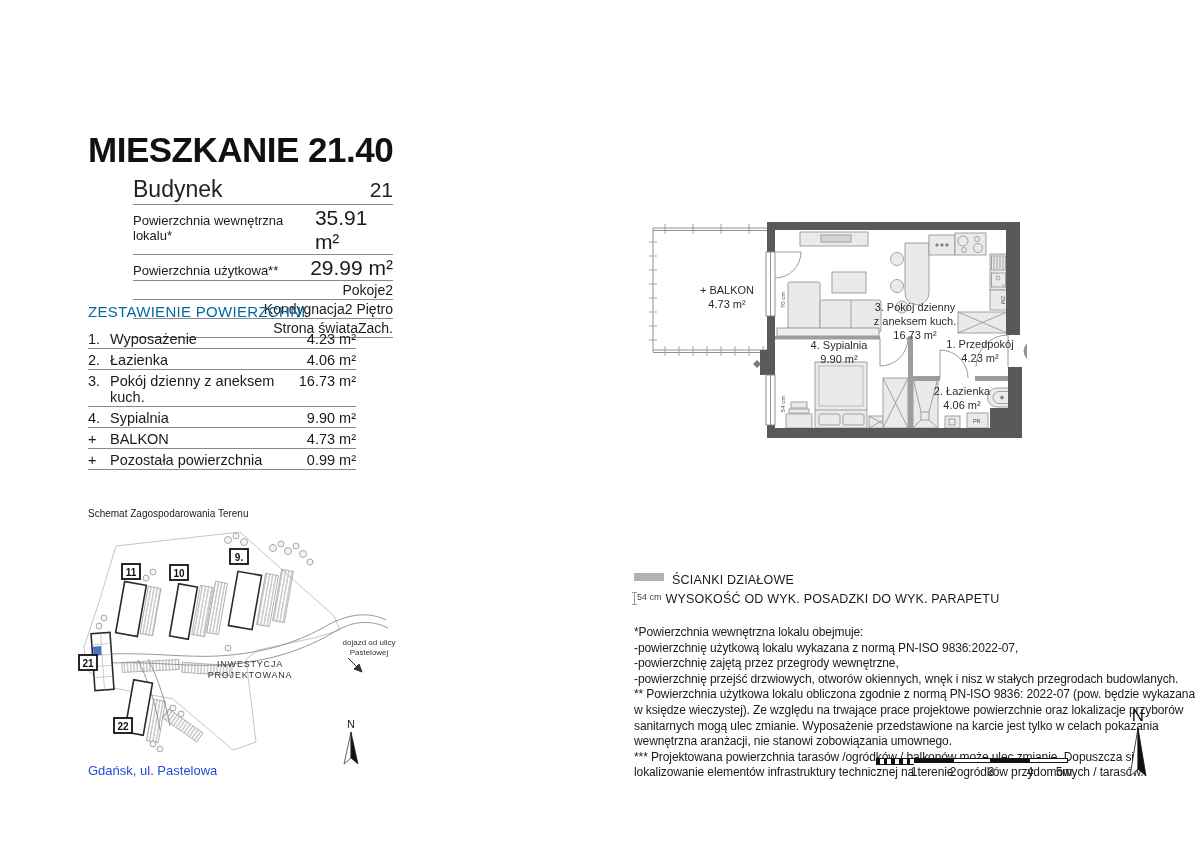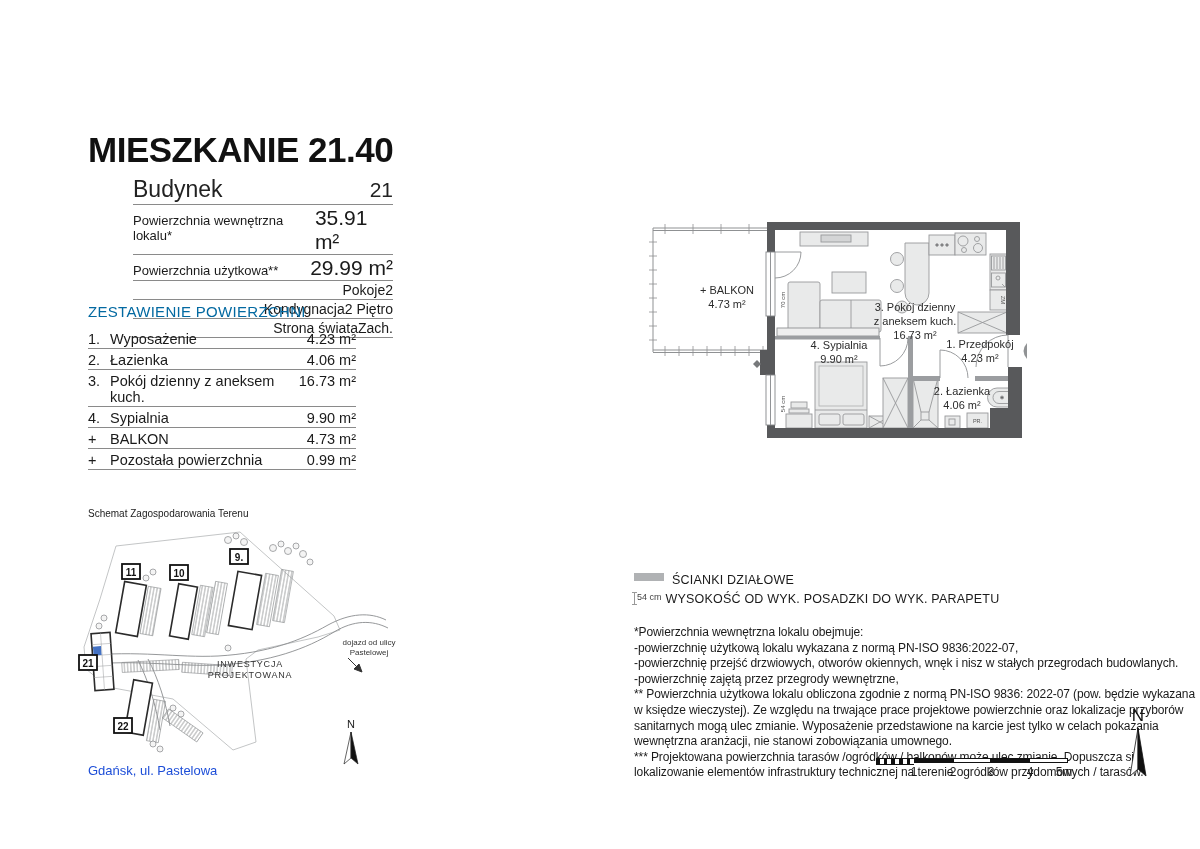--- a/index.html
+++ b/index.html
@@ -396,22 +396,22 @@
   <div class="leg-row">
     <span class="leg-sill-icon"></span>
     <span class="leg-small">54 cm</span>
     <span class="leg-label">WYSOKOŚĆ OD WYK. POSADZKI DO WYK. PARAPETU</span>
   </div>
 </div>
 
 <div class="abs" id="footnotes">
   <div>*Powierzchnia wewnętrzna lokalu obejmuje:</div>
   <div>-powierzchnię użytkową lokalu wykazana z normą PN-ISO 9836:2022-07,</div>
+  <div>-powierzchnię zajętą przez przegrody wewnętrzne,</div>
   <div>-powierzchnię przejść drzwiowych, otworów okiennych, wnęk i nisz w stałych przegrodach budowlanych.</div>
-  <div>-powierzchnię zajętą przez przegrody wewnętrzne,</div>
   <div>** Powierzchnia użytkowa lokalu obliczona zgodnie z normą PN-ISO 9836: 2022-07 (pow. będzie wykazana</div>
   <div>w księdze wieczystej). Ze względu na trwające prace projektowe powierzchnie oraz lokalizacje przyborów</div>
   <div>sanitarnych mogą ulec zmianie. Wyposażenie przedstawione na karcie jest tylko w celach pokazania</div>
   <div>wewnętrzna aranżacji, nie stanowi zobowiązania umownego.</div>
   <div>*** Projektowana powierzchnia tarasów /ogródków / balkonów może ulec zmianie. Dopuszcza się</div>
   <div>lokalizowanie elementów infrastruktury technicznej na terenie ogródków przydomowych / tarasów.</div>
 </div>
 
 <div class="abs" id="scalebar">
   <div id="sb-bar">

